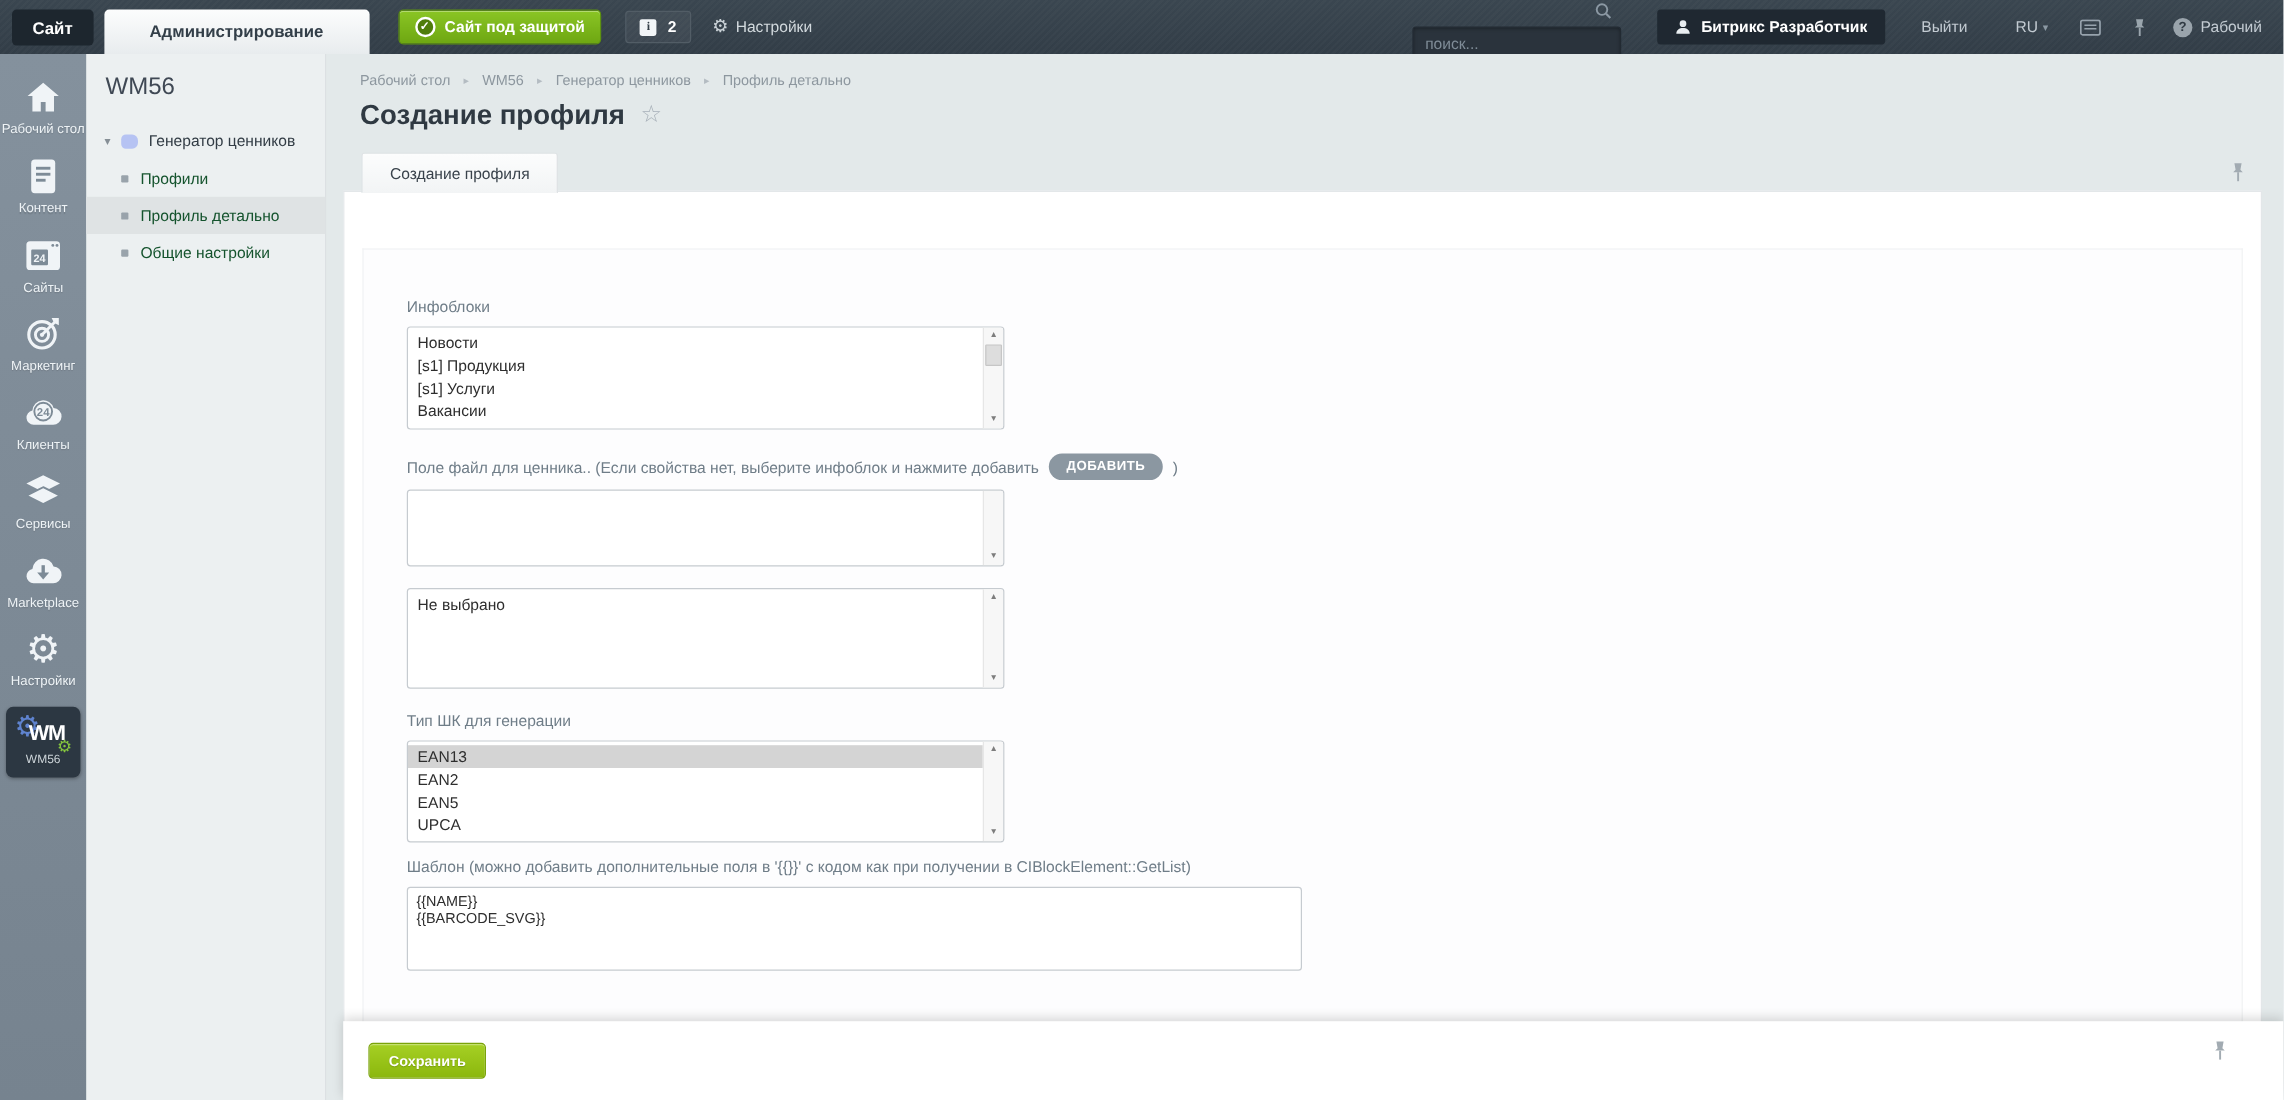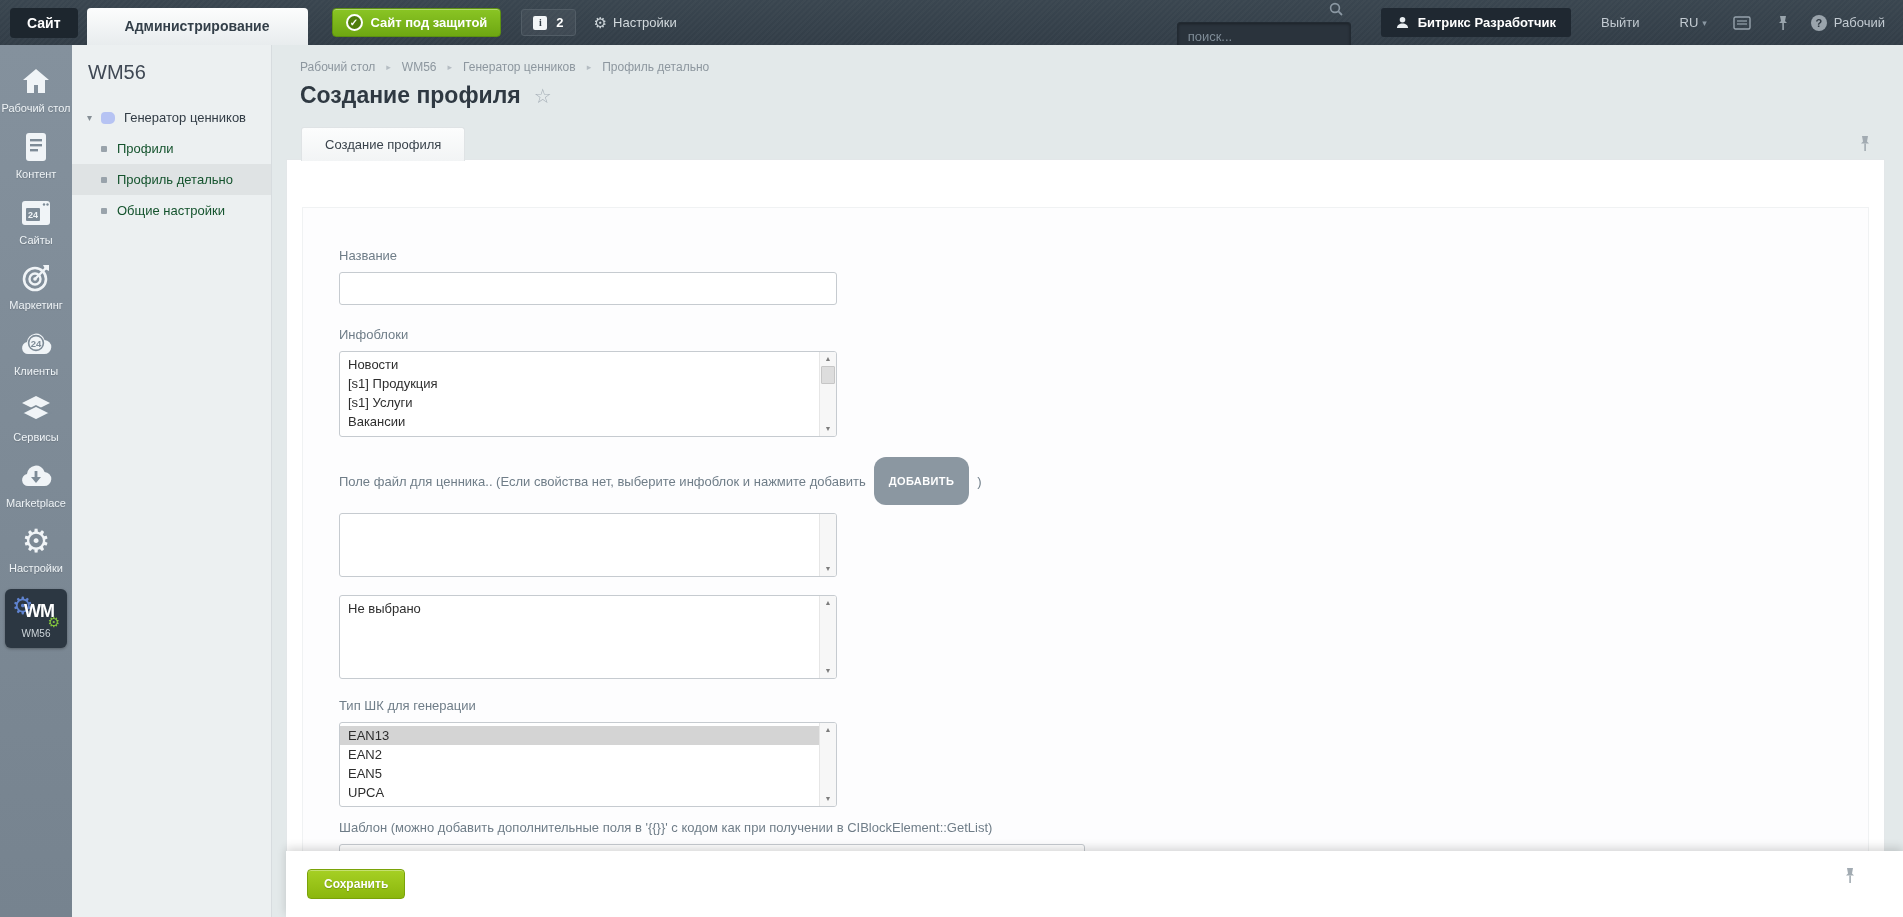--- a/index.html
+++ b/index.html
@@ -96,21 +96,21 @@
   .listbox{position:relative;width:498px;border:1px solid #c6cbd0;border-radius:3px;background:#fff;overflow:hidden;}
   .lb-infoblocks{height:86px;} .lb-empty{height:64px;} .lb-bsrc{height:84px;} .lb-btype{height:85px;}
   .opts{padding:3px 17px 0 0;}
   .opt{font-size:13px;color:#2e2e2e;line-height:19px;padding:0 8px;cursor:default;}
   .opt.selected{background:#d4d4d4;}
   .vscroll{position:absolute;top:0;right:0;bottom:0;width:17px;background:#f7f7f7;border-left:1px solid #e6e6e6;}
   .sc-up{position:absolute;top:1px;left:0;width:16px;text-align:center;font-size:7px;color:#7d7d7d;cursor:pointer;line-height:12px;}
   .sc-down{position:absolute;bottom:1px;left:0;width:16px;text-align:center;font-size:7px;color:#7d7d7d;cursor:pointer;line-height:12px;}
   .sc-thumb{position:absolute;top:14px;left:1px;width:14px;height:18px;background:#dddddd;border:1px solid #c6c6c6;border-radius:1px;cursor:pointer;}
   .btn-add{background:#8b97a1;border:none;border-radius:12px;color:#fff;font-weight:bold;font-size:11px;
-    letter-spacing:.4px;padding:18px 15px;cursor:pointer;font-family:"Liberation Sans",sans-serif;}
+    letter-spacing:.4px;padding:5px 15px;cursor:pointer;font-family:"Liberation Sans",sans-serif;}
   .tpl-textarea{width:746px;height:70px;border:1px solid #c6cbd0;border-radius:3px;background:#fff;resize:none;
     font-family:"Liberation Sans",sans-serif;font-size:12px;color:#2e2e2e;line-height:14px;padding:4px 7px;outline:none;}
 
   
   .footer{position:absolute;left:14px;right:0;bottom:0;height:66px;background:#fff;z-index:6;
     box-shadow:0 -3px 9px rgba(0,0,0,.16);display:flex;align-items:center;padding-left:21px;}
   .btn-save{background:linear-gradient(#a6d024,#8bb70d);border:1px solid #7aa309;border-radius:4px;color:#fff;
     font-weight:bold;font-size:12px;padding:7px 16px;cursor:pointer;text-shadow:0 1px 1px rgba(0,0,0,.2);
     box-shadow:inset 0 1px 0 rgba(255,255,255,.35);font-family:"Liberation Sans",sans-serif;}
   .pin-footer{position:absolute;right:47px;top:16px;}
@@ -306,24 +306,20 @@
   <span class="pin pin-tab">
     <svg width="12" height="17" viewBox="0 0 12 17">
         <path d="M3 1h6l-1 5.5 2 2H2l2-2z" fill="#a2abb2"></path>
         <rect x="5.3" y="8.5" width="1.6" height="7.5" fill="#a2abb2"></rect>
       </svg>
   </span>
 
   <section class="content">
     <div class="panel">
 
-      <div class="grp grp-name">
-        <div class="f-label">Название</div>
-        <input class="name-input" type="text" style="">
-      </div>
 
       <div class="grp">
         <div class="f-label">Инфоблоки</div>
         <div class="listbox lb-infoblocks" role="listbox">
           <div class="opts">
             <div class="opt">Новости</div>
             <div class="opt">[s1] Продукция</div>
             <div class="opt">[s1] Услуги</div>
             <div class="opt">Вакансии</div>
           </div>

